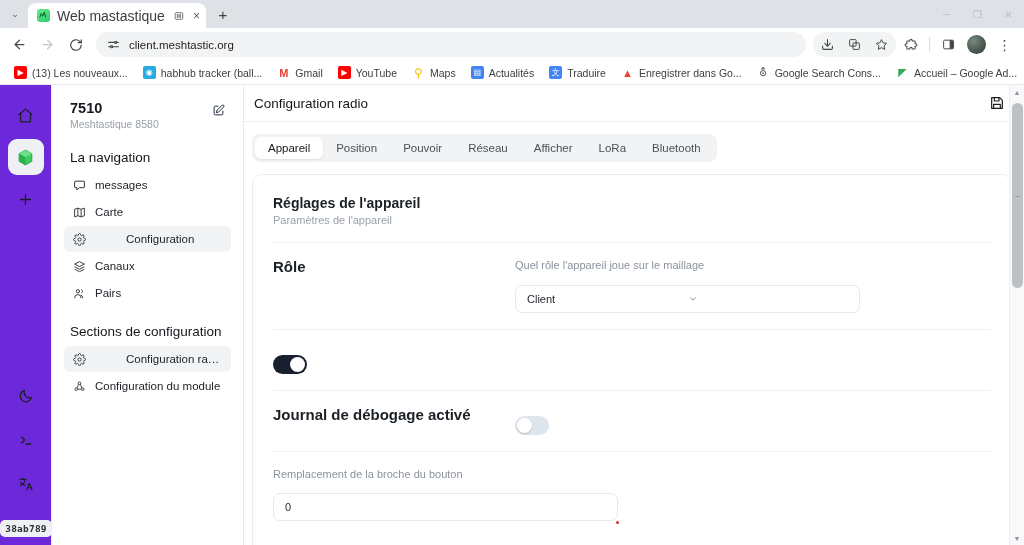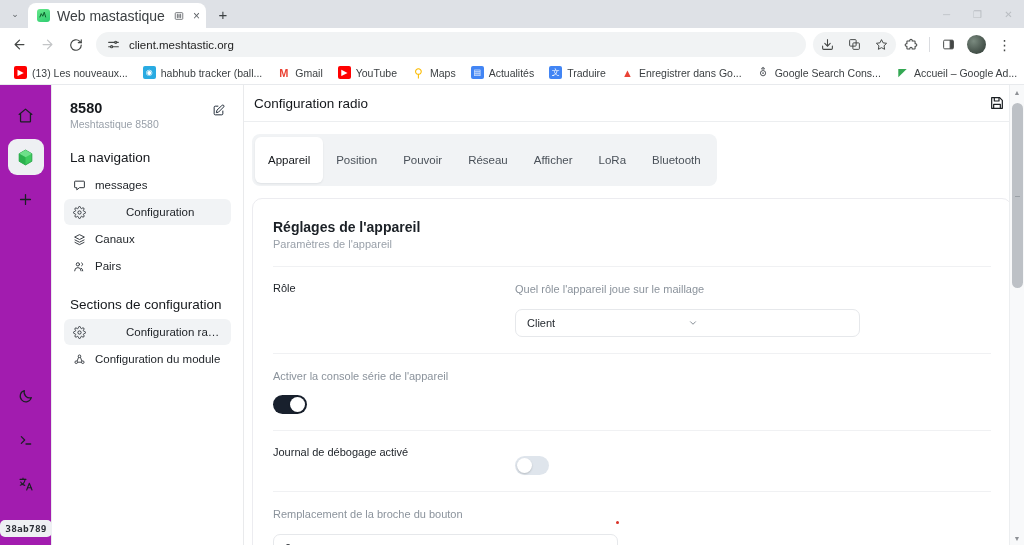--- a/index.html
+++ b/index.html
@@ -81,21 +81,21 @@
   }
   .bm { display: flex; align-items: center; gap: 5px; padding: 2px 6px; border-radius: 4px; white-space: nowrap; }
   .bm-label { font-size: 10.5px; color: #3c4043; }
   .bm-ico { width: 13px; height: 13px; flex: 0 0 13px; display:flex; align-items:center; justify-content:center; border-radius:2px; font-size:8px; }
 
   
   #app { flex: 1; display: flex; min-height: 0; background: #ffffff; position: relative; }
 
   
   .rail {
-    width: 52px; background: #a21caf; border-right: 1px solid #e9eaec;
+    width: 52px; background: #6d28d9; border-right: 1px solid #e9eaec;
     display: flex; flex-direction: column; align-items: center;
     padding-top: 12px; flex: 0 0 52px; position: relative;
   }
   .rail-btn {
     width: 36px; height: 36px; margin-bottom: 6px; border-radius: 9px;
     display: flex; align-items: center; justify-content: center; color: #1b1f23;
     position: relative;
   }
   .rail-btn.active { background: #eef0f3; }
   .rail-btn.active::before {
@@ -142,36 +142,36 @@
   .main-title { font-size: 13.5px; color: #15181c; flex: 1; }
   .save-btn { width: 22px; height: 22px; color: #1b1f23; display: flex; align-items: center; justify-content: center; }
 
   .main-body { flex: 1; overflow: hidden; padding: 12px 12px 0 8px; min-height: 0; position: relative; }
 
   .tabs {
     display: inline-flex; background: #f1f3f5; border-radius: 8px; padding: 3px;
     margin-left: 0px; margin-bottom: 12px;
   }
   .tabbtn {
-    font-size: 11.5px; color: #4a5159; padding: 17px 13px; border-radius: 6px; white-space: nowrap;
+    font-size: 11.5px; color: #4a5159; padding: 5px 13px; border-radius: 6px; white-space: nowrap;
   }
   .tabbtn.active { background: #ffffff; color: #15181c; box-shadow: 0 1px 2px rgba(16,24,40,.08); }
 
   .card {
     border: 1px solid #ececf0; border-radius: 10px; background: #fff;
     padding: 20px 20px 0 20px; height: 100%; overflow: hidden;
   }
   .card-title { font-size: 14px; font-weight: bold; color: #1b2026; }
   .card-sub { font-size: 11px; color: #9aa1aa; margin-top: 3px; margin-bottom: 16px; }
 
   .fieldrow {
     display: flex; align-items: flex-start; gap: 20px;
     padding: 14px 0 16px 0; border-top: 1px solid #f0f1f3;
   }
-  .field-label { width: 222px; flex: 0 0 222px; font-size: 11px; font-weight: normal; color: #1b2026; padding-top: 1px; }
+  .field-label { width: 222px; flex: 0 0 222px; font-size: 15px; font-weight: bold; color: #1b2026; padding-top: 1px; }
   .field-ctl { flex: 1; min-width: 0; }
   .field-desc { font-size: 11px; color: #8b939c; line-height: 1.5; max-width: 345px; }
 
   .selectbox, .textbox {
     margin-top: 11px; height: 28px; border: 1px solid #e6e8eb; border-radius: 7px;
     background: #fff; display: flex; align-items: center; padding: 0 11px;
     width: 345px; font-size: 11px; color: #252a30;
   }
   .selectbox span { flex: 1; }
   .chev { color: #7b838c; font-size: 9px; }
@@ -404,21 +404,21 @@
             </svg>
           </span>
         </div>
         <div class="version-chip">38ab789</div>
       </div>
     </div>
 
     <div class="sidebar">
       <div class="node-head">
         <div class="node-head-txt">
-          <div class="node-id">8580</div>
+          <div class="node-id">7510</div>
           <div class="node-sub">Meshtastique 8580</div>
         </div>
         <div class="edit-btn">
           <span>
             <svg width="13" height="13" viewBox="0 0 24 24" fill="none" stroke="currentColor" stroke-width="1.8" stroke-linecap="round" stroke-linejoin="round">
                 <path d="M11 4H6a2 2 0 0 0-2 2v12a2 2 0 0 0 2 2h12a2 2 0 0 0 2-2v-5"></path>
                 <path d="M18.5 2.5a2.1 2.1 0 0 1 3 3L12 15l-4 1 1-4z"></path>
               </svg>
           </span>
         </div>
@@ -429,20 +429,29 @@
 
         <div class="sb-item">
           <span class="sb-item-ico">
             <svg width="13" height="13" viewBox="0 0 24 24" fill="none" stroke="currentColor" stroke-width="1.8" stroke-linejoin="round">
                 <path d="M20 4H4a1 1 0 0 0-1 1v10a1 1 0 0 0 1 1h3v4l5-4h8a1 1 0 0 0 1-1V5a1 1 0 0 0-1-1z"></path>
               </svg>
           </span>
           <span class="sb-item-label">messages</span>
         </div>
 
+        <div class="sb-item">
+          <span class="sb-item-ico">
+            <svg width="13" height="13" viewBox="0 0 24 24" fill="none" stroke="currentColor" stroke-width="1.7" stroke-linejoin="round">
+                <path d="M9 4L3 6v14l6-2 6 2 6-2V4l-6 2z"></path>
+                <path d="M9 4v14M15 6v14"></path>
+              </svg>
+          </span>
+          <span class="sb-item-label">Carte</span>
+        </div>
 
         <div class="sb-item active">
           <span class="sb-item-ico">
             <svg width="13" height="13" viewBox="0 0 24 24" fill="none" stroke="currentColor" stroke-width="1.7" stroke-linejoin="round">
                 <circle cx="12" cy="12" r="3"></circle>
                 <path d="M19.4 15a1.6 1.6 0 0 0 .3 1.8l.1.1a2 2 0 1 1-2.8 2.8l-.1-.1a1.6 1.6 0 0 0-1.8-.3 1.6 1.6 0 0 0-1 1.5V21a2 2 0 1 1-4 0v-.1A1.6 1.6 0 0 0 9 19.4a1.6 1.6 0 0 0-1.8.3l-.1.1a2 2 0 1 1-2.8-2.8l.1-.1a1.6 1.6 0 0 0 .3-1.8 1.6 1.6 0 0 0-1.5-1H3a2 2 0 1 1 0-4h.1A1.6 1.6 0 0 0 4.6 9a1.6 1.6 0 0 0-.3-1.8l-.1-.1a2 2 0 1 1 2.8-2.8l.1.1a1.6 1.6 0 0 0 1.8.3H9a1.6 1.6 0 0 0 1-1.5V3a2 2 0 1 1 4 0v.1a1.6 1.6 0 0 0 1 1.5 1.6 1.6 0 0 0 1.8-.3l.1-.1a2 2 0 1 1 2.8 2.8l-.1.1a1.6 1.6 0 0 0-.3 1.8V9a1.6 1.6 0 0 0 1.5 1H21a2 2 0 1 1 0 4h-.1a1.6 1.6 0 0 0-1.5 1z"></path>
               </svg>
           </span>
           <span class="sb-item-label">Configuration</span>
         </div>
@@ -536,21 +545,20 @@
                   <svg width="10" height="10" viewBox="0 0 24 24" fill="none" stroke="currentColor" stroke-width="2.2" stroke-linecap="round" stroke-linejoin="round">
                       <path d="M6 9l6 6 6-6"></path>
                     </svg>
                 </span>
               </div>
             </div>
           </div>
 
           <div class="fieldrow">
             <div class="field-ctl">
-              <div class="field-desc">Activer la console série de l'appareil</div>
               <div class="toggle on">
                 <span class="knob"></span>
               </div>
             </div>
           </div>
 
           <div class="fieldrow">
             <div class="field-label">Journal de débogage activé</div>
             <div class="field-ctl">
               <div class="toggle off">

